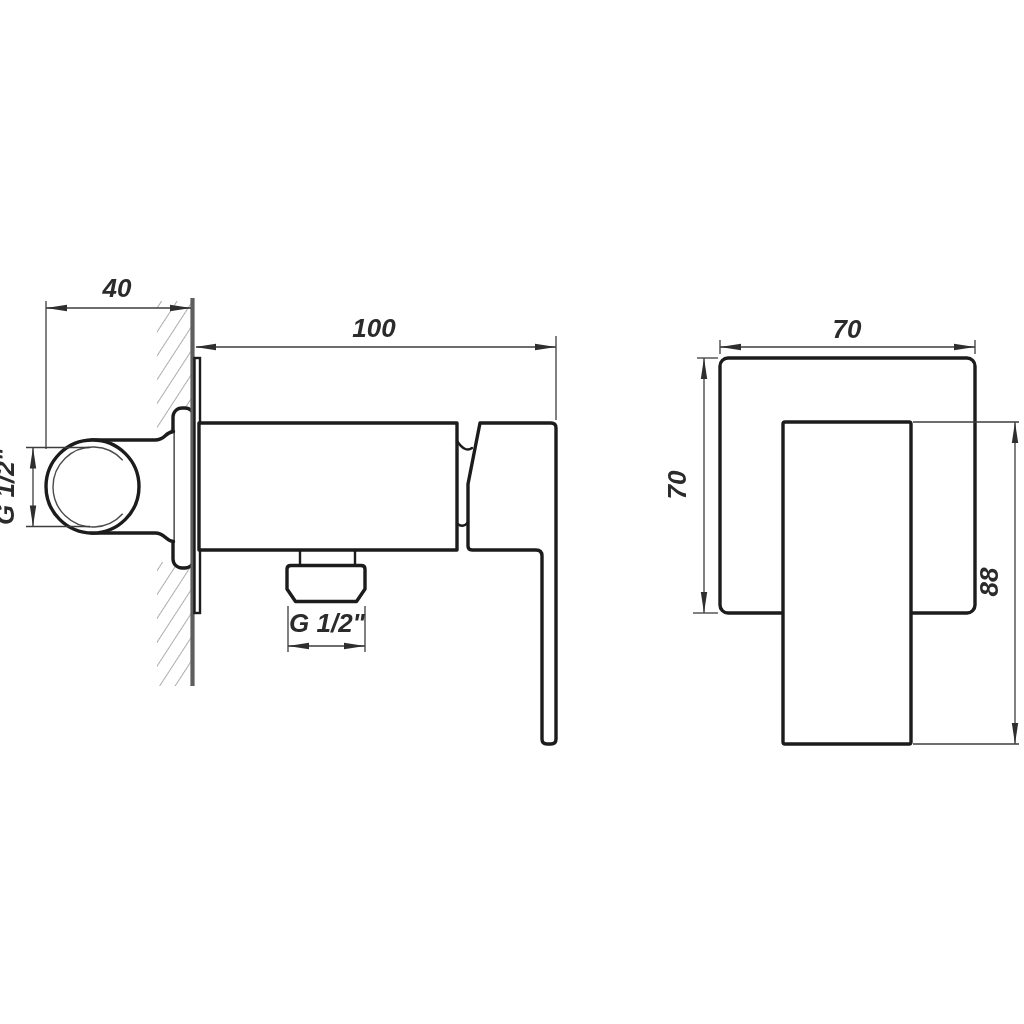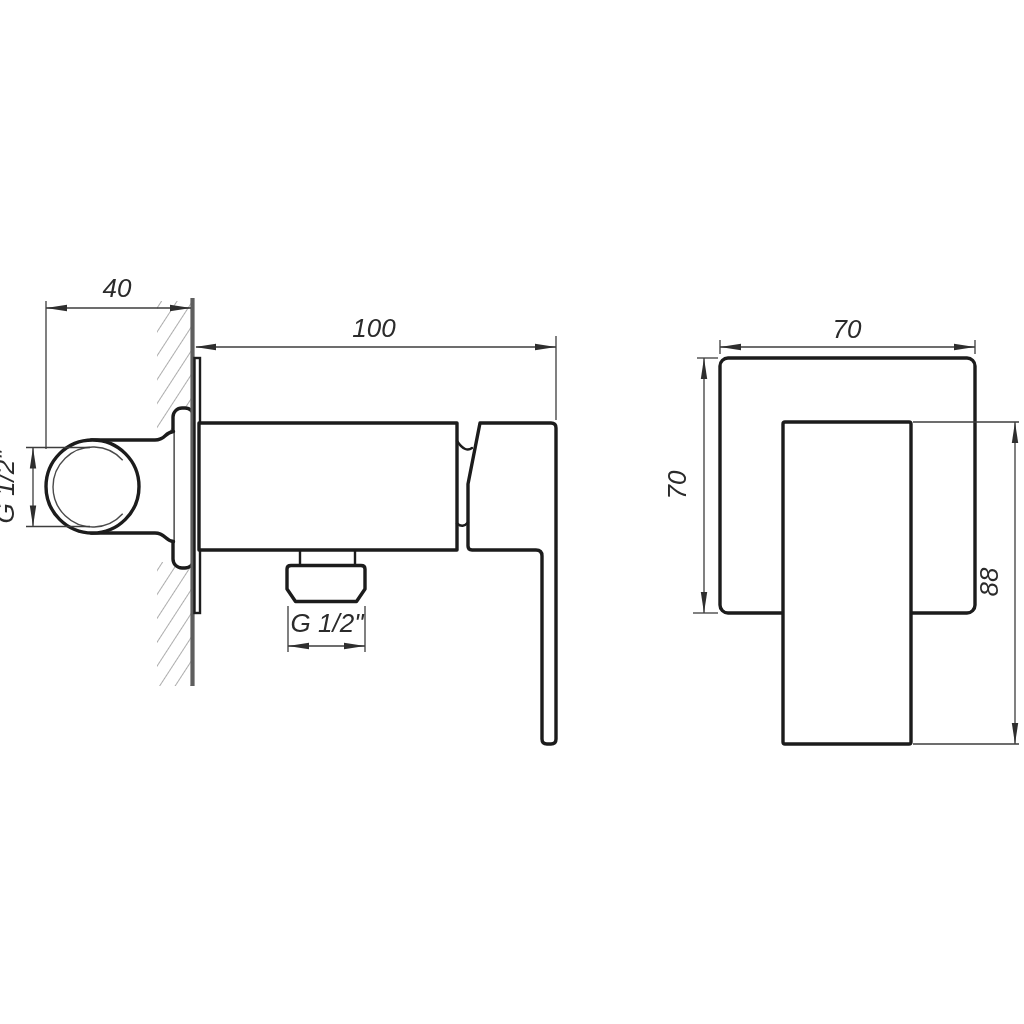--- a/index.html
+++ b/index.html
@@ -3,21 +3,21 @@
 <meta charset="utf-8">
 <style>
   html, body {
     margin: 0;
     padding: 0;
     width: 1024px;
     height: 1024px;
     background: #ffffff;
     font-family: "Liberation Sans", sans-serif;
   }
-  .canvas-wrap { width: 1024px; height: 856px; }
+  .canvas-wrap { width: 1024px; height: 856px; font-weight: bold; }
   svg { display: block; }
 
   
   .thick   { stroke: #1c1c1c; stroke-width: 3.4; fill: none; stroke-linecap: round; }
   .thickfill { stroke: #1c1c1c; stroke-width: 3.4; fill: #ffffff; stroke-linejoin: round; }
   .med     { stroke: #1c1c1c; stroke-width: 2.4; fill: none; stroke-linecap: round; }
   .medfill { stroke: #1c1c1c; stroke-width: 2.4; fill: #ffffff; }
   .thin    { stroke: #4a4a4a; stroke-width: 1.4; fill: none; }
   .fillonly { fill: #ffffff; stroke: none; }
 

